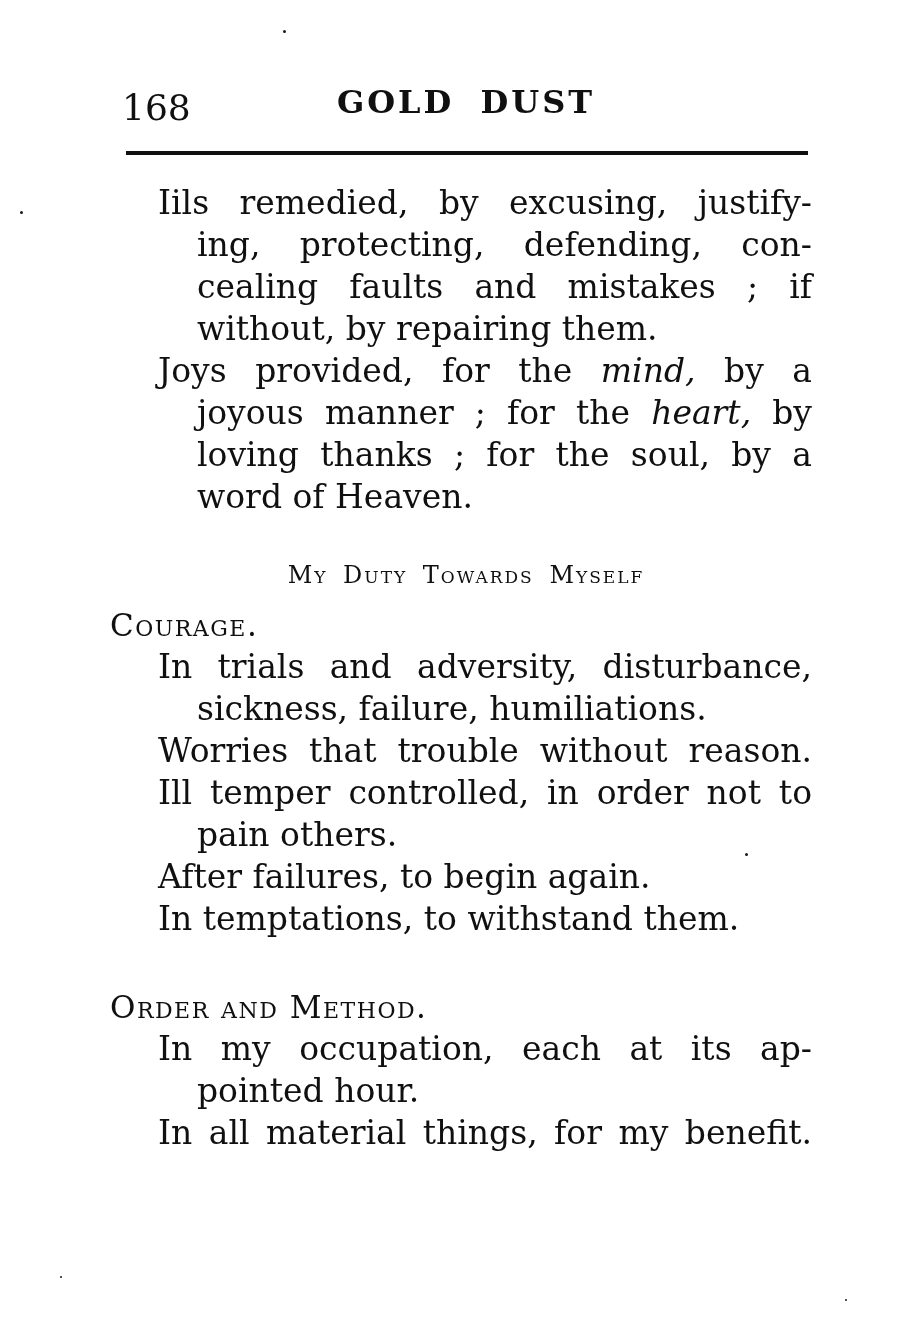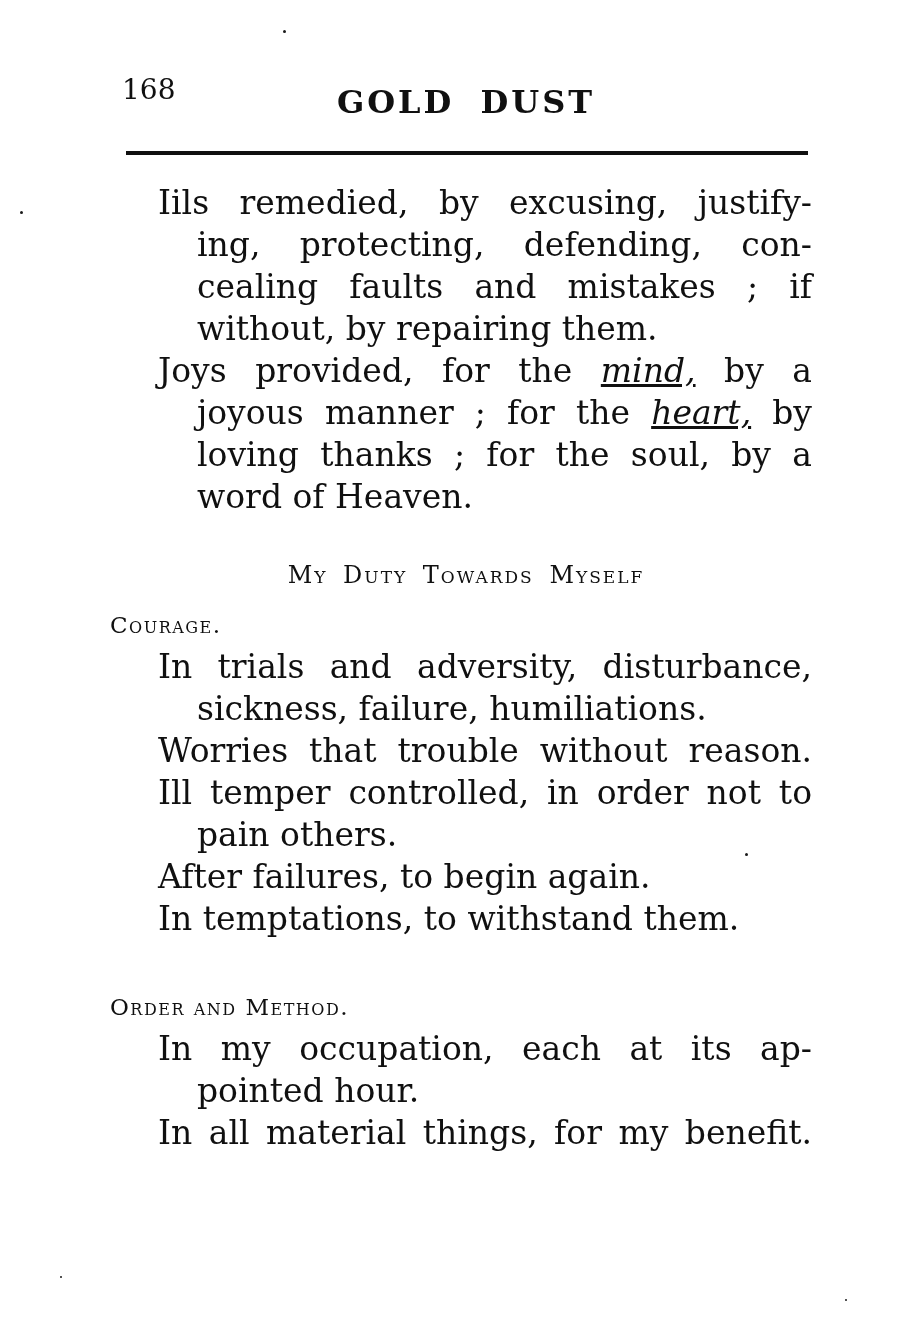--- a/index.html
+++ b/index.html
@@ -3,22 +3,22 @@
 <meta charset="utf-8">
 <style>
   :root { --ink:#101010; --paper:#ffffff; }
   html,body { margin:0; padding:0; background:#ffffff; }
   #book-page {
     position:relative; width:917px; height:1342px;
     background:var(--paper); overflow:hidden;
     font-family:"DejaVu Serif", serif; color:var(--ink);
   }
   #page-number {
-    position:absolute; left:122px; top:76px;
-    font-size:28px; line-height:1;
+    position:absolute; left:122px; top:90px;
+    font-size:36px; line-height:1;
   }
   #page-title {
     position:absolute; left:120px; top:86px; width:692px;
     text-align:center; font-size:32px; font-weight:bold;
     letter-spacing:3px; word-spacing:12px; line-height:1;
   }
   #head-rule {
     position:absolute; left:126px; top:151px; width:682px; height:4px;
     background:var(--ink);
   }
@@ -29,23 +29,23 @@
     white-space:normal;
   }
   .line.indent-2 { margin-left:197px; width:615px; }
   .line.just { text-align:justify; text-align-last:justify; }
   .line.heading {
     margin-left:120px; width:692px; text-align:center; text-align-last:center;
     font-variant:small-caps; font-size:24px; letter-spacing:2px; word-spacing:6px;
   }
   .line.label {
     margin-left:110px; width:700px; text-align:right; text-align-last:left;
-    font-variant:small-caps; font-size:23px; letter-spacing:1.5px;
+    font-variant:small-caps; font-size:31px; letter-spacing:1.5px;
   }
-  .it { font-style:italic;text-decoration:underline; }
+  .it { font-style:italic; }
   .speck { position:absolute; background:#1a1a1a; border-radius:50%; }
 </style>
 </head>
 <body>
 
 <div id="book-page">
   <div id="page-number">168</div>
   <div id="page-title">GOLD DUST</div>
   <div id="head-rule"></div>
   <div id="page-body">

